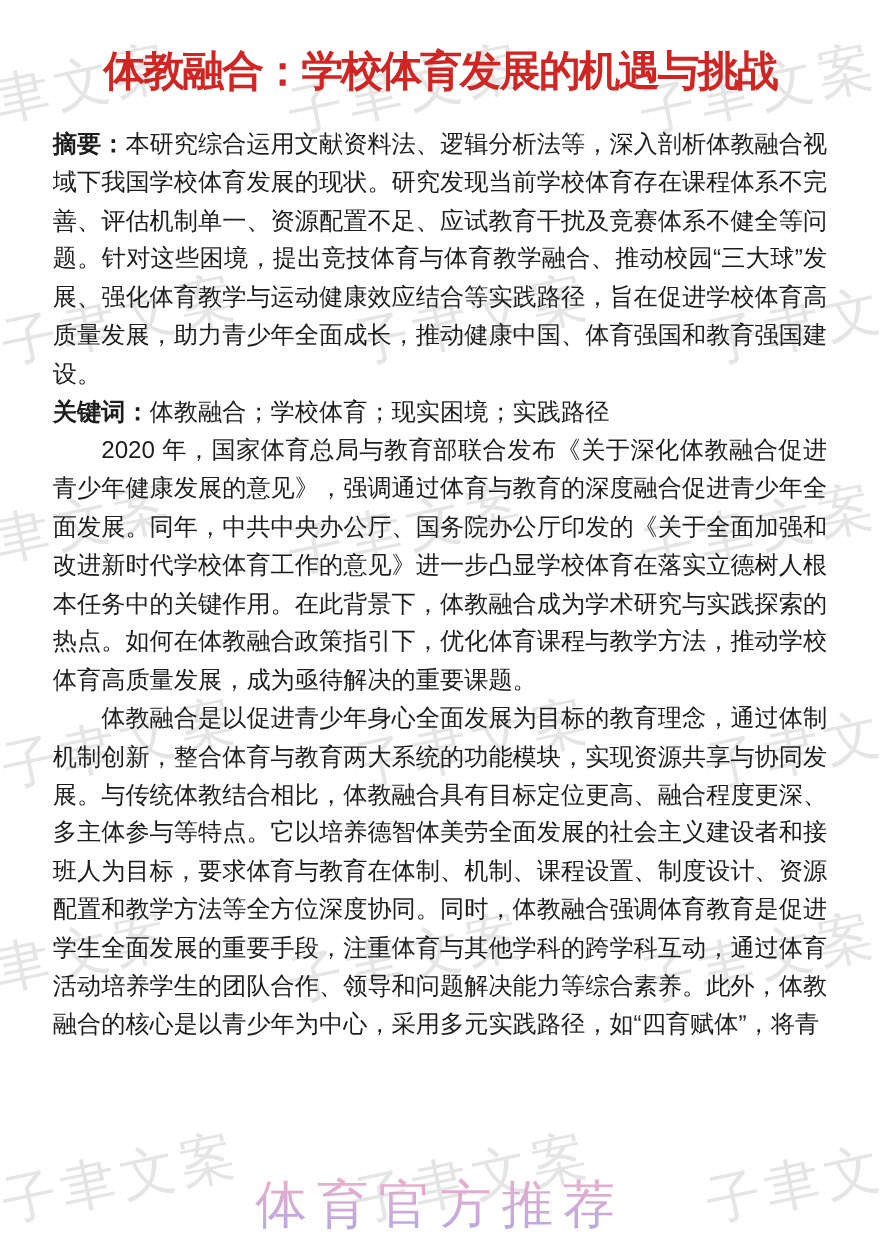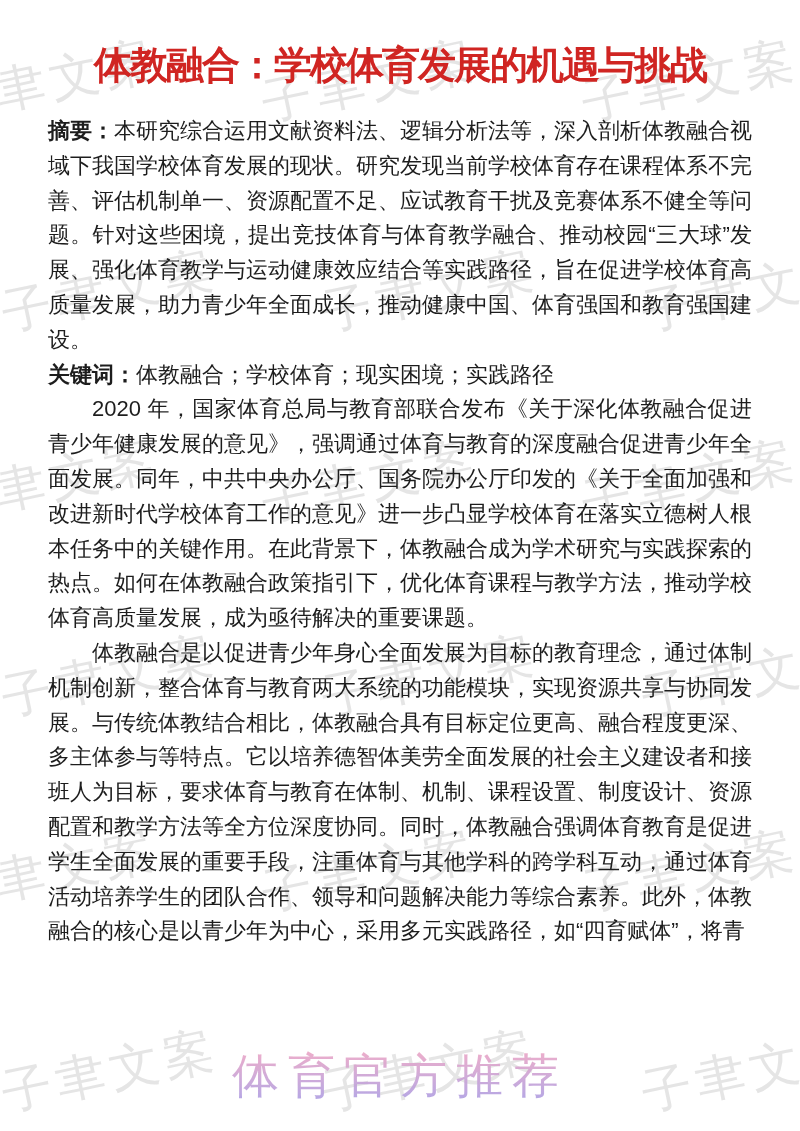--- a/index.html
+++ b/index.html
@@ -104,15 +104,15 @@
     <p class="para"><span class="bold">关键词：</span><span>体教融合；学校体育；现实困境；实践路径</span></p>
 
 
     <p class="para indent">2020 年，国家体育总局与教育部联合发布《关于深化体教融合促进青少年健康发展的意见》，强调通过体育与教育的深度融合促进青少年全面发展。同年，中共中央办公厅、国务院办公厅印发的《关于全面加强和改进新时代学校体育工作的意见》进一步凸显学校体育在落实立德树人根本任务中的关键作用。在此背景下，体教融合成为学术研究与实践探索的热点。如何在体教融合政策指引下，优化体育课程与教学方法，推动学校体育高质量发展，成为亟待解决的重要课题。</p>
 
 
     <p class="para indent">体教融合是以促进青少年身心全面发展为目标的教育理念，通过体制机制创新，整合体育与教育两大系统的功能模块，实现资源共享与协同发展。与传统体教结合相比，体教融合具有目标定位更高、融合程度更深、多主体参与等特点。它以培养德智体美劳全面发展的社会主义建设者和接班人为目标，要求体育与教育在体制、机制、课程设置、制度设计、资源配置和教学方法等全方位深度协同。同时，体教融合强调体育教育是促进学生全面发展的重要手段，注重体育与其他学科的跨学科互动，通过体育活动培养学生的团队合作、领导和问题解决能力等综合素养。此外，体教融合的核心是以青少年为中心，采用多元实践路径，如“四育赋体”，将青</p>
 
   </div>
 
-  <div class="footer-stamp" id="footer-stamp" style="background-image: linear-gradient(rgb(242, 169, 196), rgb(169, 159, 230));">体育官方推荐</div>
+  <div class="footer-stamp" id="footer-stamp" style="background-image: linear-gradient(rgb(242, 169, 196), rgb(169, 159, 230)); margin-top: 20px;">体育官方推荐</div>
 
 </div>
 
 </body></html>

